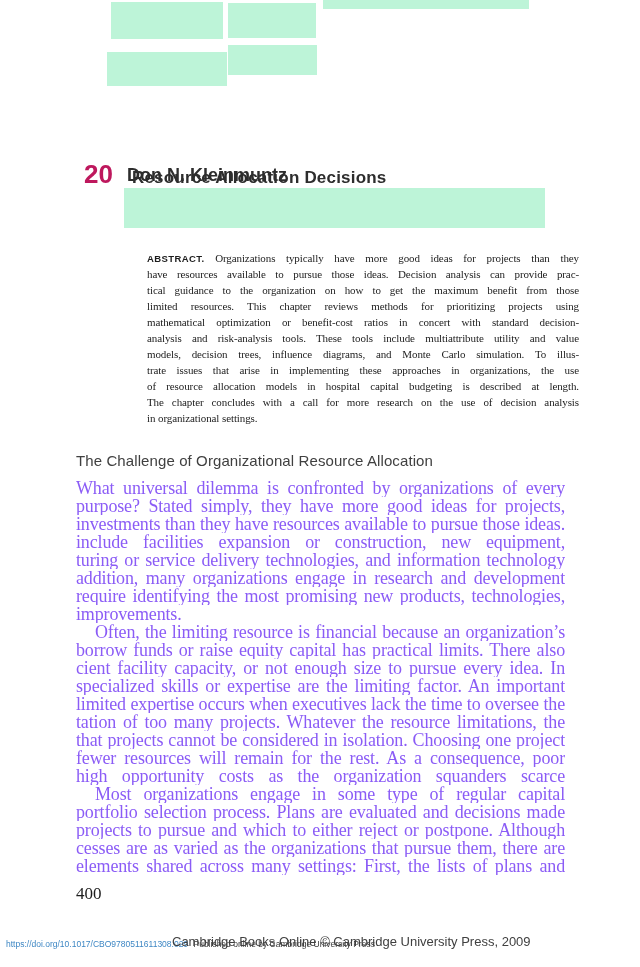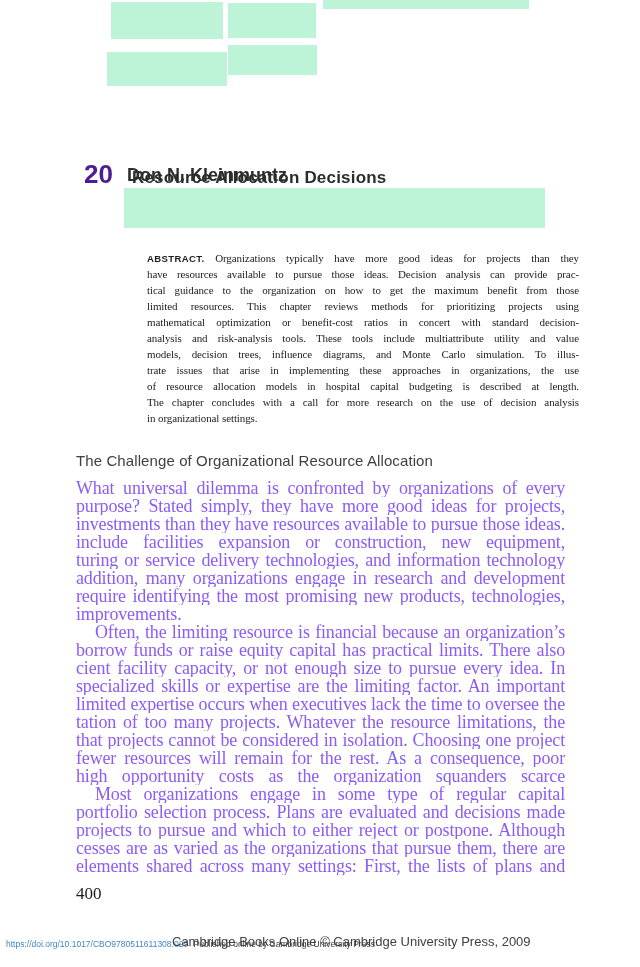--- a/index.html
+++ b/index.html
@@ -13,21 +13,21 @@
   .deco-b { left: 228px; top: 3px;  width: 88px;  height: 35px; }
   .deco-c { left: 323px; top: 0;    width: 206px; height: 9px;  }
   .deco-d { left: 107px; top: 52px; width: 120px; height: 34px; }
   .deco-e { left: 228px; top: 45px; width: 89px;  height: 30px; }
 
   .chapter-row {
     position: absolute; left: 84px; top: 120px;
     display: flex; align-items: baseline;
     font-family: "Liberation Sans", sans-serif;
   }
-  .chapnum  { font-size: 26px; font-weight: bold; color: #4c1d95; }
+  .chapnum  { font-size: 26px; font-weight: bold; color: #be185d; }
   .chaptitle{ font-size: 17px; font-weight: bold; color: #2d2d2d; margin-left: 19px; letter-spacing: 0.2px; margin-top: 48px; }
 
   .author {
     position: absolute; left: 127px; top: 165px;
     font-family: "Liberation Sans", sans-serif;
     font-size: 18px; font-weight: bold; color: #2d2d2d;
   }
   .banner { position: absolute; left: 124px; top: 188px; width: 421px; height: 40px; background: var(--hl, #bdf4d8); }
 
   .abstract { position: absolute; left: 127px; top: 250px; width: 432px; margin-left: 20px; }

